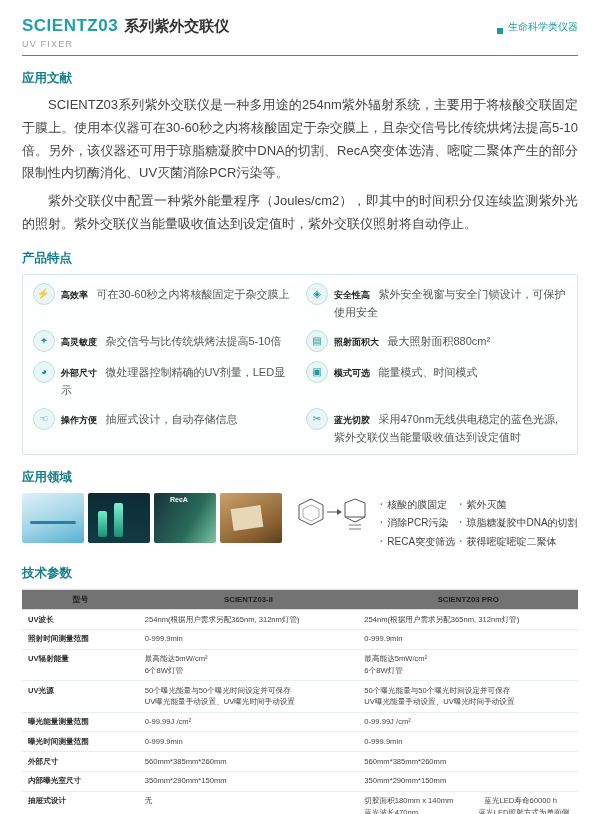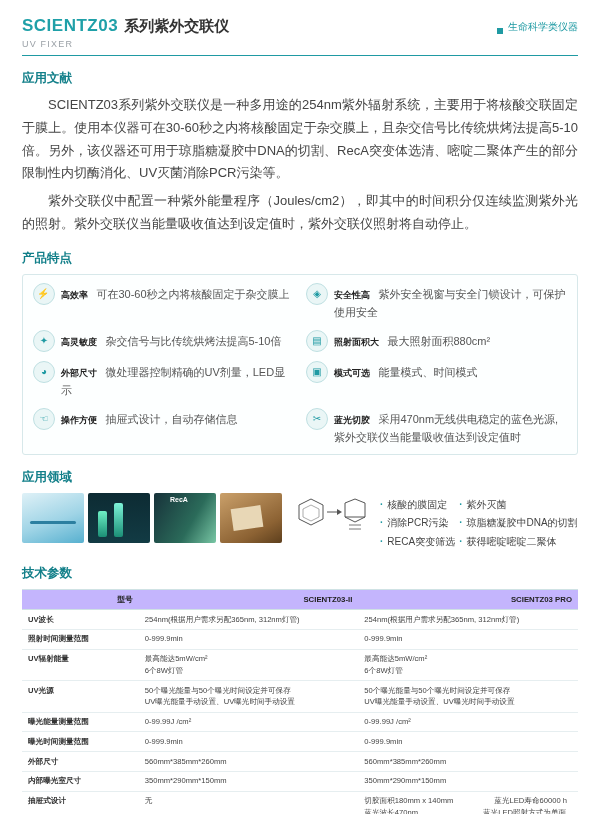--- a/index.html
+++ b/index.html
@@ -190,38 +190,38 @@
   }
 
   
   table.spec {
     width: 100%;
     border-collapse: collapse;
     font-size: 7.6px;
     color: #444;
   }
   table.spec th {
-    text-align: right;
+    text-align: center;
     font-weight: bold;
     color: #222;
-    background: #c4b5fd;
+    background: #737373;
     border-top: 1px solid #cfe2e4;
     border-bottom: 1px solid #cfe2e4;
     padding: 4px 6px;
     font-size: 7.8px;
   }
   table.spec td {
     border-bottom: 1px solid #e6eef0;
     padding: 3.5px 6px;
     vertical-align: top;
     line-height: 1.55;
   }
   table.spec td.k { width: 21%; font-weight: bold; color: #333; }
   table.spec td.v { width: 39.5%; margin-left: 42px; }
-  .cellrow { display: flex; gap: 10px; }
+  .cellrow { display: flex; }
   .cellrow span { display: inline-block; }
 
   
   .refs {
     font-size: 6.1px;
     color: #777;
     line-height: 1.75;
   }
   .refs div { margin-bottom: 1px; }
 </style>

